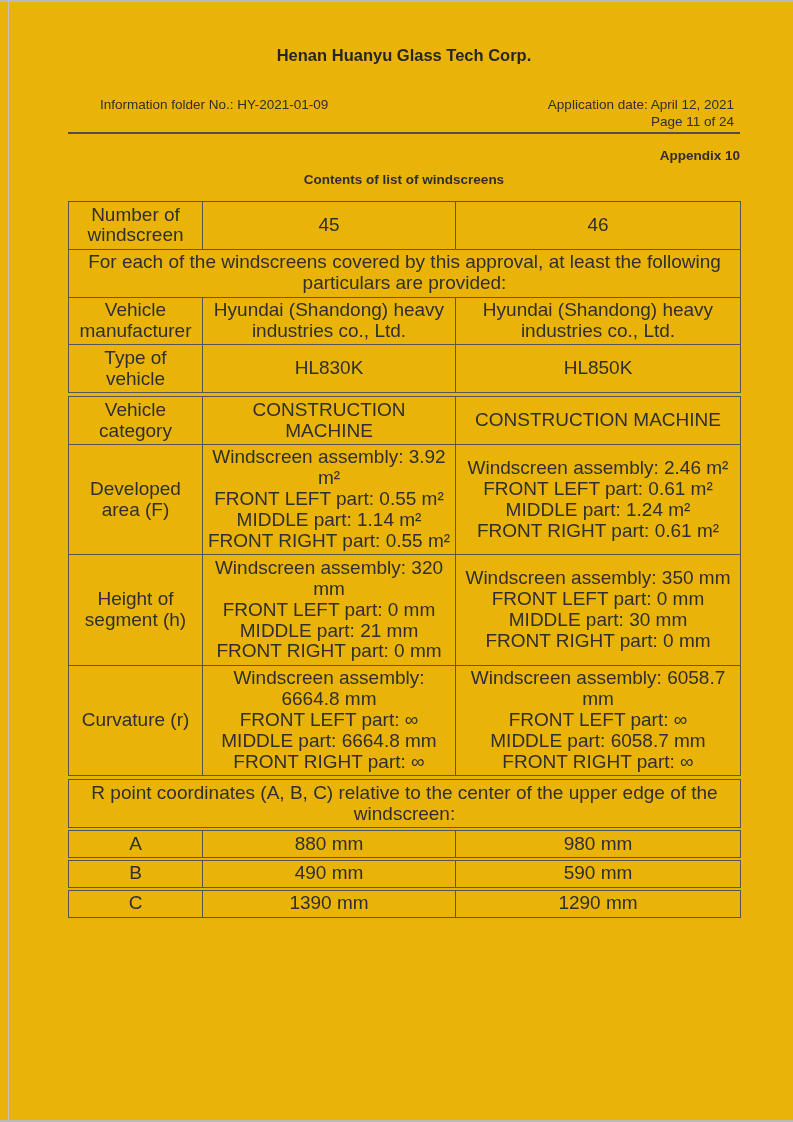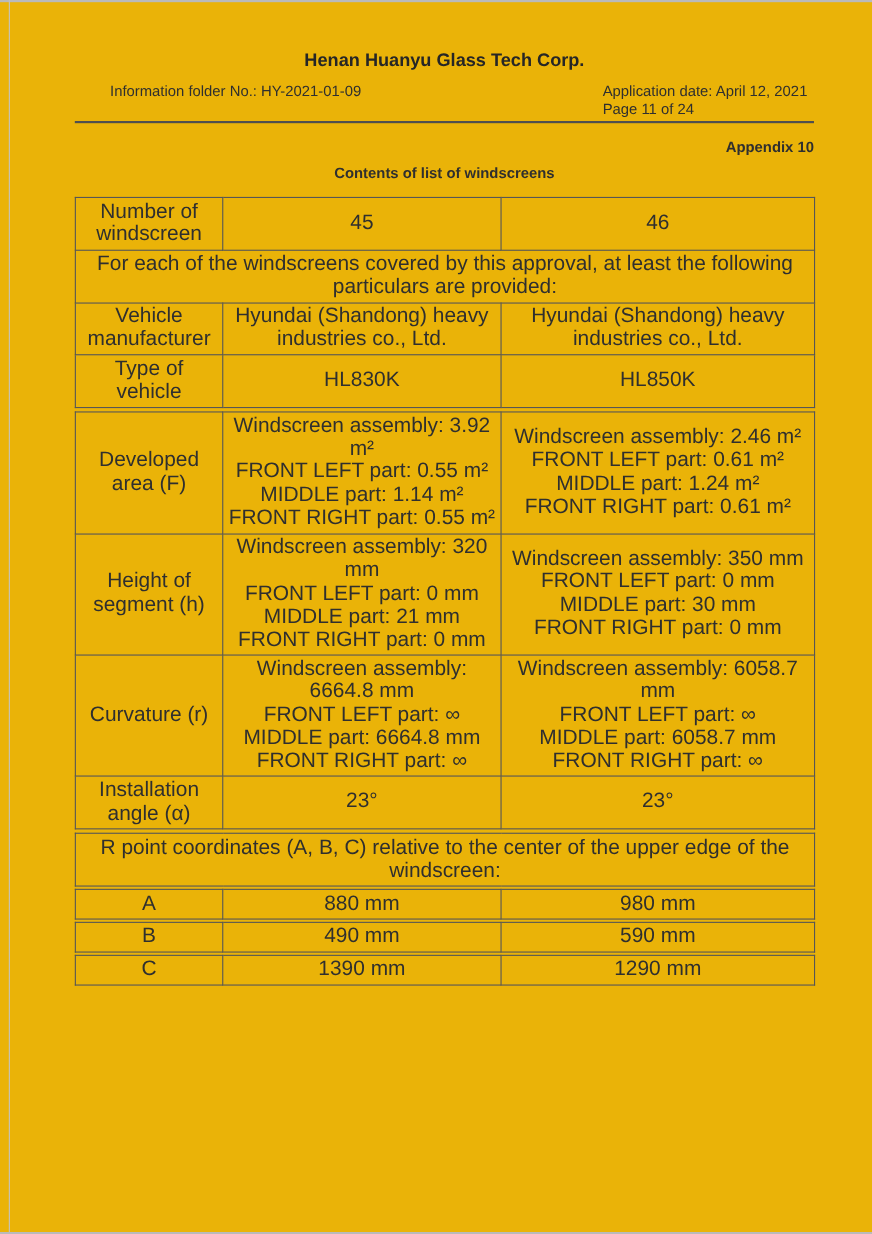--- a/index.html
+++ b/index.html
@@ -24,30 +24,30 @@
   }
   .title {
     margin-top: 45px;
     text-align: center;
     font-weight: bold;
     font-size: 16.5px;
     line-height: 20px;
     color: #262626;
   }
   .info-row {
-    margin-top: 10px;
+    margin-top: 32px;
     display: flex;
     justify-content: space-between;
     align-items: flex-start;
     font-size: 13.5px;
     line-height: 16.5px;
     padding-left: 32px;
     padding-right: 6px;
   }
-  .info-right { text-align: left; }
+  .info-right { text-align: right; }
   .header-rule {
     margin-top: 2px;
     border-bottom: 2px solid #4f4f4f;
     width: 672px;
   }
   .appendix {
     margin-top: 14px;
     text-align: right;
     font-weight: bold;
     font-size: 13.5px;
@@ -138,20 +138,25 @@
       </tbody>
         </table>
 
       <table class="tbl gap3">
         <colgroup>
             <col class="c0">
             <col class="c1">
             <col class="c2">
           </colgroup>
         <tbody>
+            <tr>
+          <td>Vehicle category</td>
+          <td>CONSTRUCTION MACHINE</td>
+          <td>CONSTRUCTION MACHINE</td>
+        </tr>
         <tr>
           <td>Developed area (F)</td>
           <td>Windscreen assembly: 3.92 m²
 FRONT LEFT part: 0.55 m²
 MIDDLE part: 1.14 m²
 FRONT RIGHT part: 0.55 m²</td>
           <td>Windscreen assembly: 2.46 m²
 FRONT LEFT part: 0.61 m²
 MIDDLE part: 1.24 m²
 FRONT RIGHT part: 0.61 m²</td>
@@ -171,25 +176,20 @@
           <td>Curvature (r)</td>
           <td>Windscreen assembly: 6664.8 mm
 FRONT LEFT part: ∞
 MIDDLE part: 6664.8 mm
 FRONT RIGHT part: ∞</td>
           <td>Windscreen assembly: 6058.7 mm
 FRONT LEFT part: ∞
 MIDDLE part: 6058.7 mm
 FRONT RIGHT part: ∞</td>
         </tr>
-        <tr>
-          <td>Installation angle (α)</td>
-          <td>23°</td>
-          <td>23°</td>
-        </tr>
       </tbody>
         </table>
 
 
       <table class="tbl gap3">
         <colgroup>
             <col class="c0">
             <col class="c1">
             <col class="c2">
           </colgroup>

